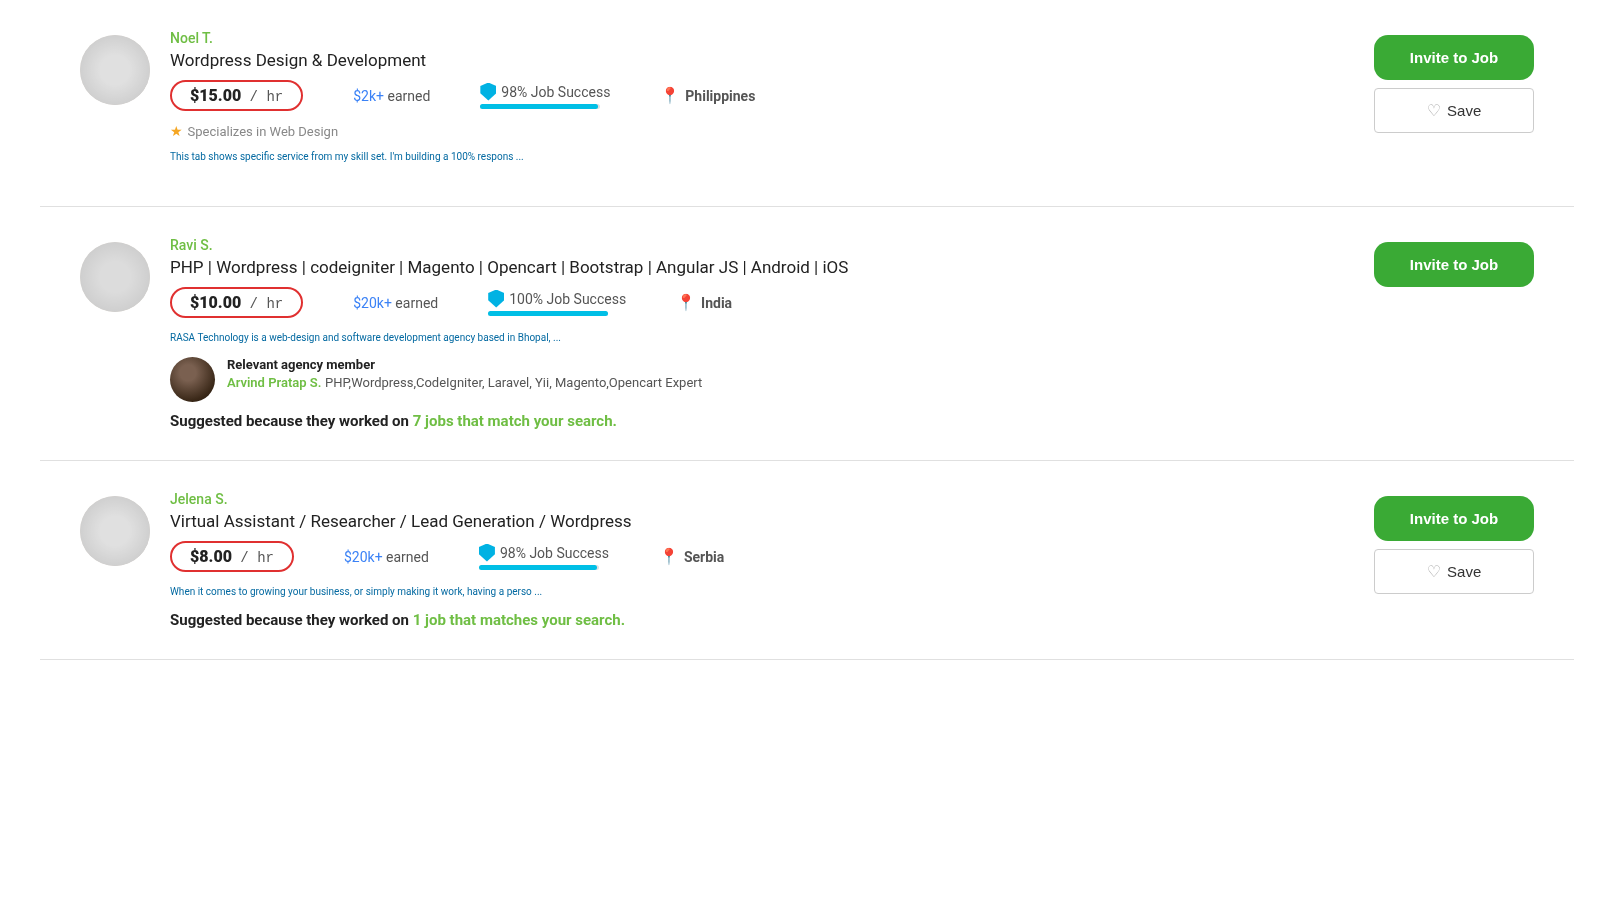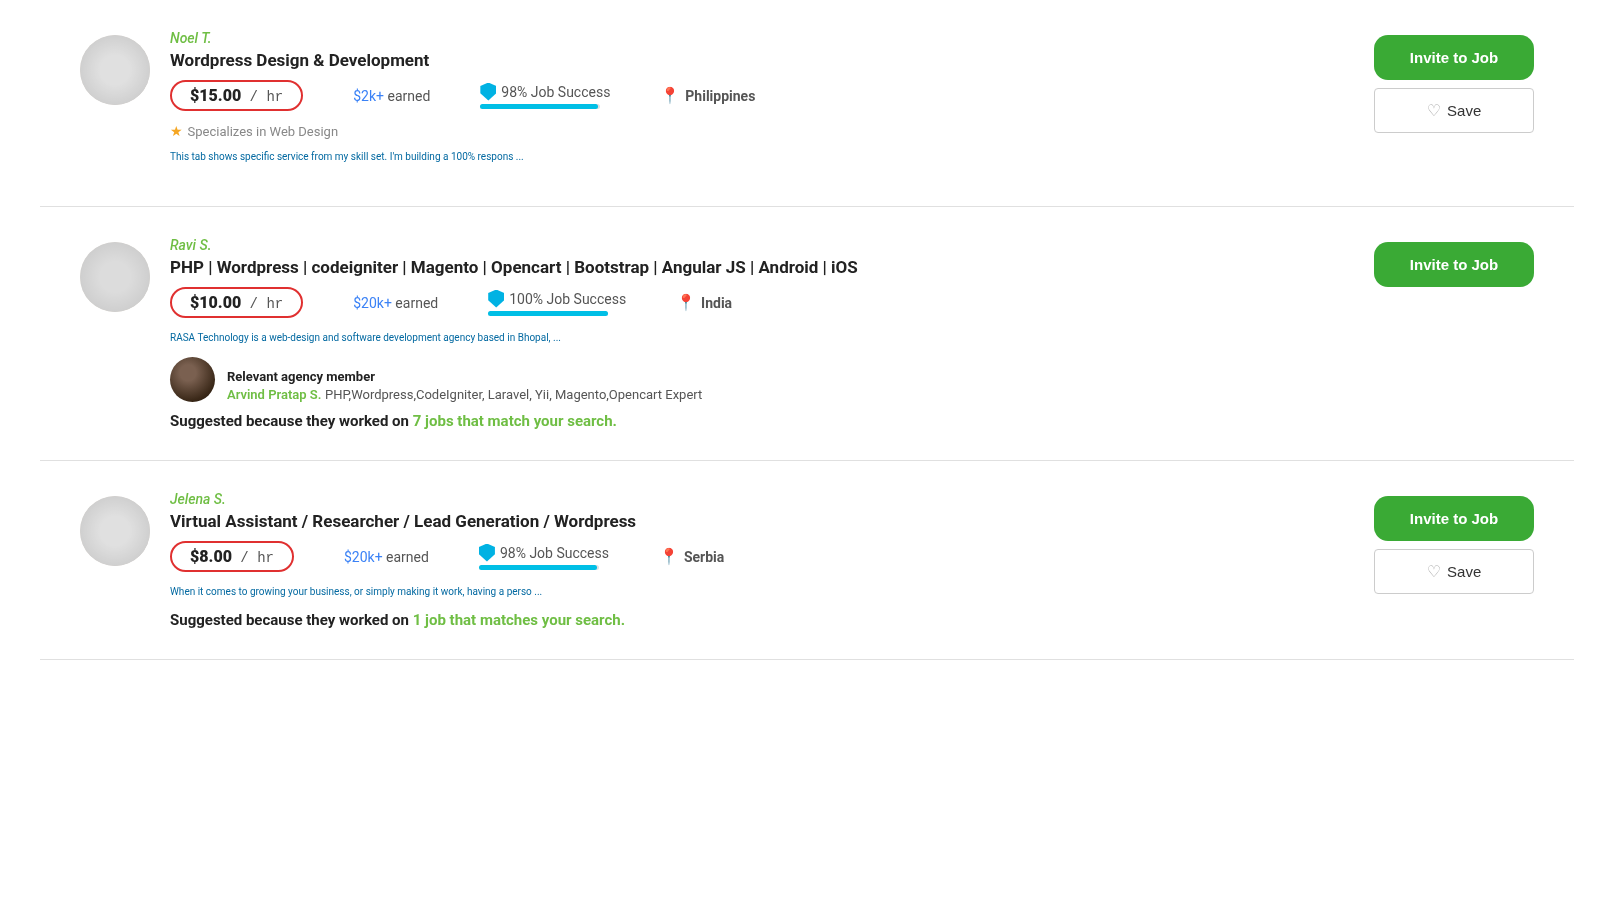--- a/index.html
+++ b/index.html
@@ -32,27 +32,27 @@
     }
     .avatar.placeholder {
       background: linear-gradient(135deg, #d0c8c0, #b0a898);
       display: flex; align-items: center; justify-content: center;
     }
     .card-content {
       flex: 1;
       min-width: 0;
     }
     .name-row {
-      display: flex; align-items: center; gap: 6px; margin-bottom: 4px; font-style: italic;
+      display: flex; align-items: center; gap: 6px; margin-bottom: 4px;
     }
     .freelancer-name {
       color: #6fbe44; font-size: 14px; font-weight: 500;
     }
     .job-title {
-      font-size: 17px; font-weight: 700; color: #222; margin-bottom: 10px;
+      font-size: 17px; font-weight: 400; color: #222; margin-bottom: 10px;
     }
     .meta-row {
       display: flex; align-items: center; gap: 50px; margin-bottom: 12px;
     }
     .rate {
       font-size: 16px; font-weight: 700; color: #222;
       border: 2px solid #e03030;
       border-radius: 50px;
       padding: 4px 18px;
       display: inline-block;
@@ -91,21 +91,21 @@
       font-size: 16px; color: #666;
     }
     .specializes {
       font-size: 13px; color: #888; margin-bottom: 10px; display: flex; align-items: center; gap: 5px;
     }
     .star-icon { color: #f5a623; font-size: 14px; }
     .description {
       font-size: 10px; color: #0369a1; margin-bottom: 12px; line-height: 1.5;
     }
     .agency-member {
-      display: flex; align-items: flex-end; gap: 12px; margin-bottom: 10px;
+      display: flex; align-items: flex-start; gap: 12px; margin-bottom: 10px;
     }
     .agency-avatar {
       width: 45px; height: 45px; border-radius: 50%;
       background: radial-gradient(circle at 40% 35%, #6b4f3a 30%, #3a2010 80%);
       flex-shrink: 0;
     }
     .agency-info {}
     .agency-label {
       font-size: 13px; font-weight: 700; color: #222; margin-bottom: 2px;
     }

